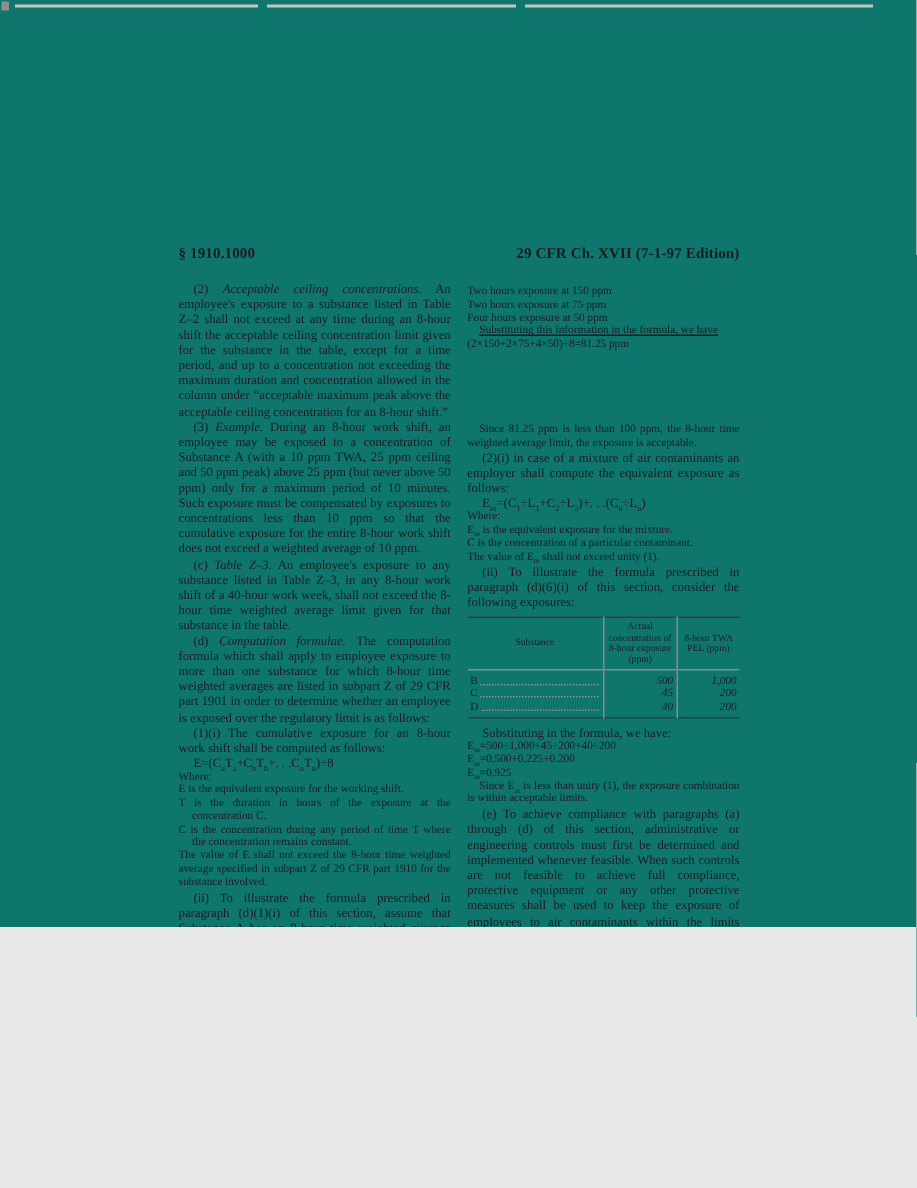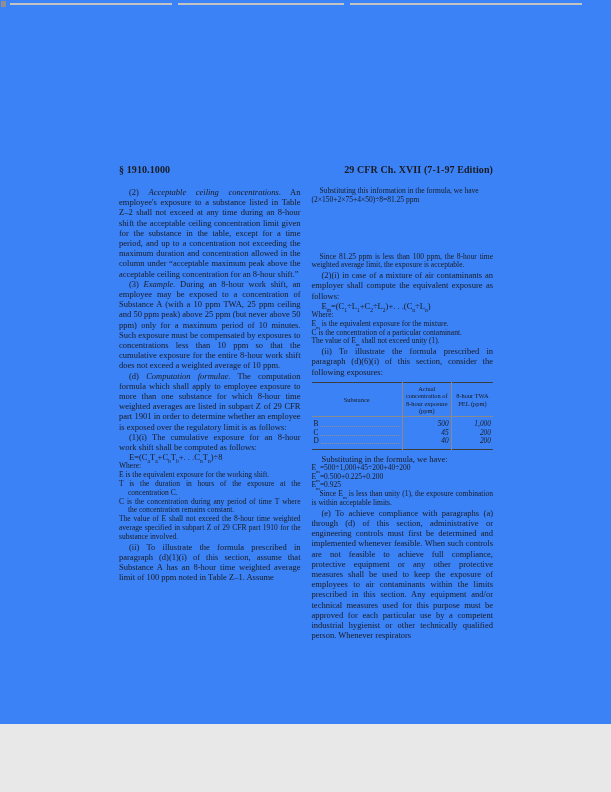--- a/index.html
+++ b/index.html
@@ -1,18 +1,18 @@
 <!DOCTYPE html>
 <html><head>
 <meta charset="utf-8">
 <style>
   html,body { margin:0; padding:0; background:#e8e8e8; }
   .page {
-    position:relative; width:611px; height:724px; margin:0 auto;
-    background:#3b82f6; overflow:hidden; color:#1b1b20;
+    position:relative; width:611px; height:618px; margin:0 auto;
+    background:#0f766e; overflow:hidden; color:#1b1b20;
     font-family:"Liberation Serif","DejaVu Serif",serif;
   }
   .scan-corner { position:absolute; left:1px; top:1px; width:5px; height:6px; background:#8f8f8f; }
   .scanline { position:absolute; top:3px; height:2px; background:#c3c3c3; }
   .scanline.s1 { left:10px;  width:162px; }
   .scanline.s2 { left:178px; width:166px; }
   .scanline.s3 { left:350px; width:232px; }
 
   .content { position:absolute; left:119px; top:164px; width:374px; }
 
@@ -65,40 +65,46 @@
       <span>29 CFR Ch. XVII (7-1-97 Edition)</span>
     </div>
 
     <div class="columns">
 
       <div class="col">
         <p class="body"><span>(2)</span> <i>Acceptable ceiling concentrations.</i> <span>An employee's exposure to a substance listed in Table Z–2 shall not exceed at any time during an 8-hour shift the acceptable ceiling concentration limit given for the substance in the table, except for a time period, and up to a concentration not exceeding the maximum duration and concentration allowed in the column under “acceptable maximum peak above the acceptable ceiling concentration for an 8-hour shift.”</span></p>
 
         <p class="body"><span>(3)</span> <i>Example.</i> <span>During an 8-hour work shift, an employee may be exposed to a concentration of Substance A (with a 10 ppm TWA, 25 ppm ceiling and 50 ppm peak) above 25 ppm (but never above 50 ppm) only for a maximum period of 10 minutes. Such exposure must be compensated by exposures to concentrations less than 10 ppm so that the cumulative exposure for the entire 8-hour work shift does not exceed a weighted average of 10 ppm.</span></p>
 
+        <p class="body"><span>(c)</span> <i>Table Z–3.</i> <span>An employee's exposure to any substance listed in Table Z–3, in any 8-hour work shift of a 40-hour work week, shall not exceed the 8-hour time weighted average limit given for that substance in the table.</span></p>
 
         <p class="body"><span>(d)</span> <i>Computation formulae.</i> <span>The computation formula which shall apply to employee exposure to more than one substance for which 8-hour time weighted averages are listed in subpart Z of 29 CFR part 1901 in order to determine whether an employee is exposed over the regulatory limit is as follows:</span></p>
 
         <p class="body">(1)(i) The cumulative exposure for an 8-hour work shift shall be computed as follows:</p>
 
         <p class="body formula">E=(C<sub>a</sub>T<sub>a</sub>+C<sub>b</sub>T<sub>b</sub>+. . .C<sub>n</sub>T<sub>n</sub>)÷8</p>
 
         <p class="fine flush">Where:</p>
         <p class="fine hang">E is the equivalent exposure for the working shift.</p>
         <p class="fine hang">T is the duration in hours of the exposure at the concentration C.</p>
         <p class="fine hang">C is the concentration during any period of time T where the concentration remains constant.</p>
         <p class="fine flush mt3">The value of E shall not exceed the 8-hour time weighted average specified in subpart Z of 29 CFR part 1910 for the substance involved.</p>
 
         <p class="body mt4">(ii) To illustrate the formula prescribed in paragraph (d)(1)(i) of this section, assume that Substance A has an 8-hour time weighted average limit of 100 ppm noted in Table Z–1. Assume</p>
       </div>
 
       <div class="col">
 
+        <div class="mt3">
+          <p class="fine flush">Two hours exposure at 150 ppm</p>
+          <p class="fine flush">Two hours exposure at 75 ppm</p>
+          <p class="fine flush">Four hours exposure at 50 ppm</p>
+        </div>
 
-        <p class="fine mt2" style="text-indent:8px;">Substituting this information in the formula, we have</p>
+        <p class="fine mt2" style="text-indent:8px;text-decoration:underline;">Substituting this information in the formula, we have</p>
         <p class="fine flush mt2">(2×150+2×75+4×50)÷8=81.25 ppm</p>
         <p class="fine mt2" style="text-indent:8px;margin-top:48px;">Since 81.25 ppm is less than 100 ppm, the 8-hour time weighted average limit, the exposure is acceptable.</p>
 
         <p class="body mt4">(2)(i) in case of a mixture of air contaminants an employer shall compute the equivalent exposure as follows:</p>
 
         <p class="body formula">E<sub>m</sub>=(C<sub>1</sub>÷L<sub>1</sub>+C<sub>2</sub>÷L<sub>2</sub>)+. . .(C<sub>n</sub>÷L<sub>n</sub>)</p>
 
         <p class="fine flush">Where:</p>
         <p class="fine hang">E<sub>m</sub> is the equivalent exposure for the mixture.</p>
         <p class="fine hang">C is the concentration of a particular contaminant.</p>

